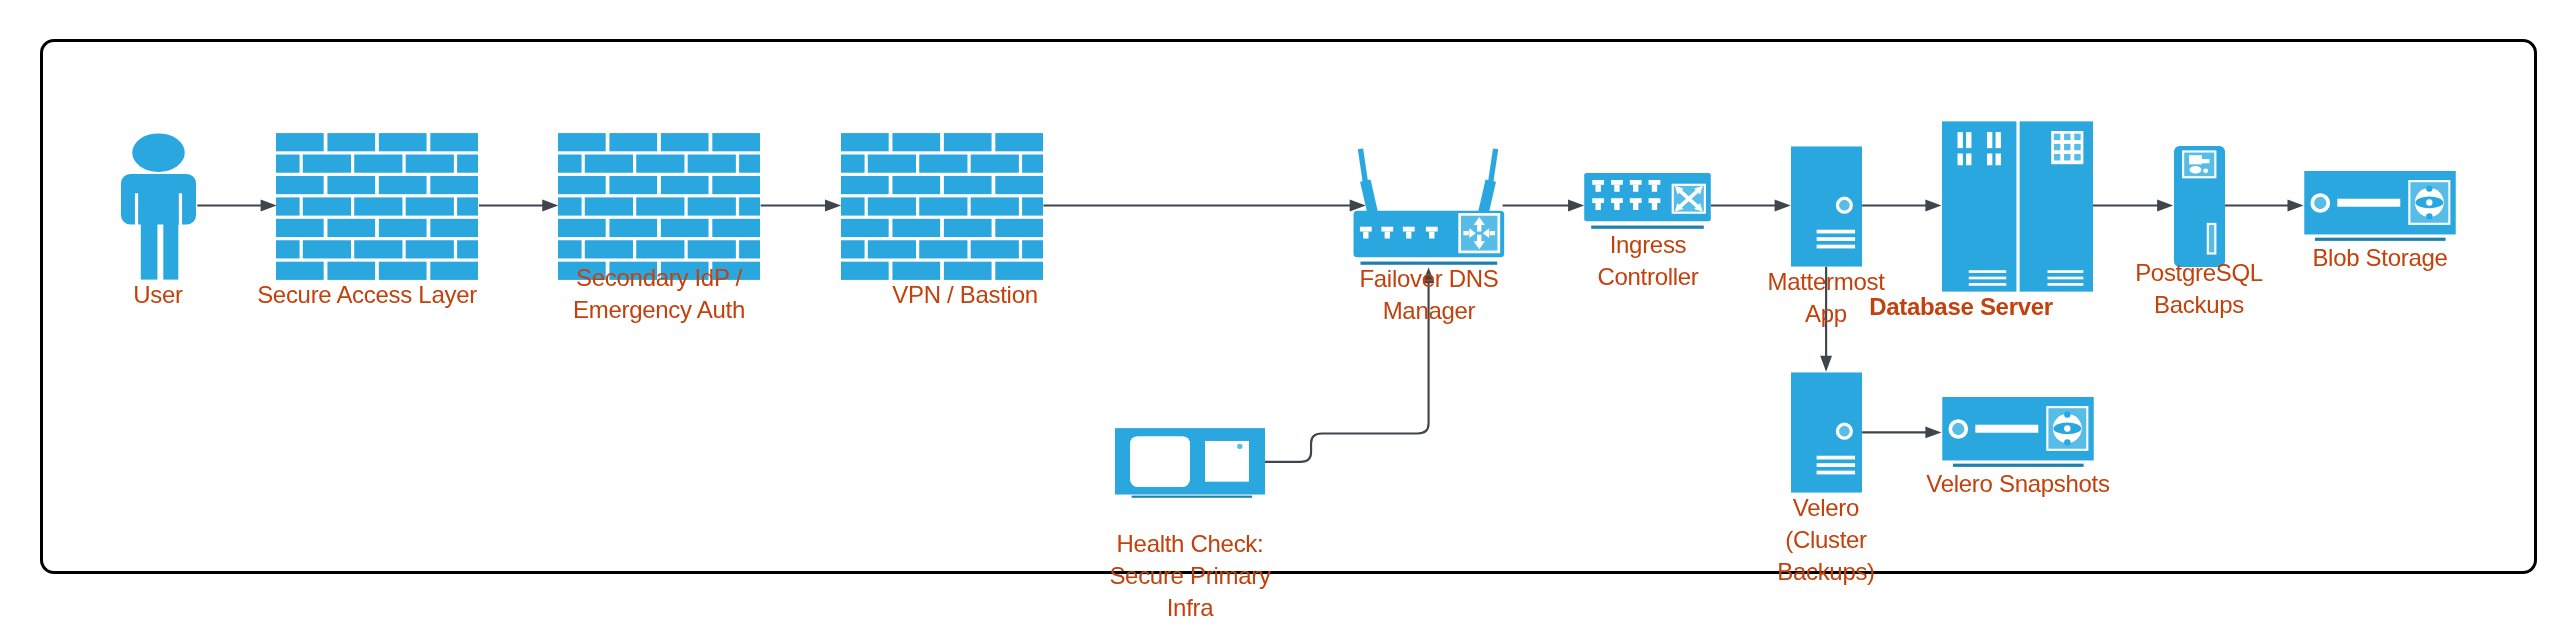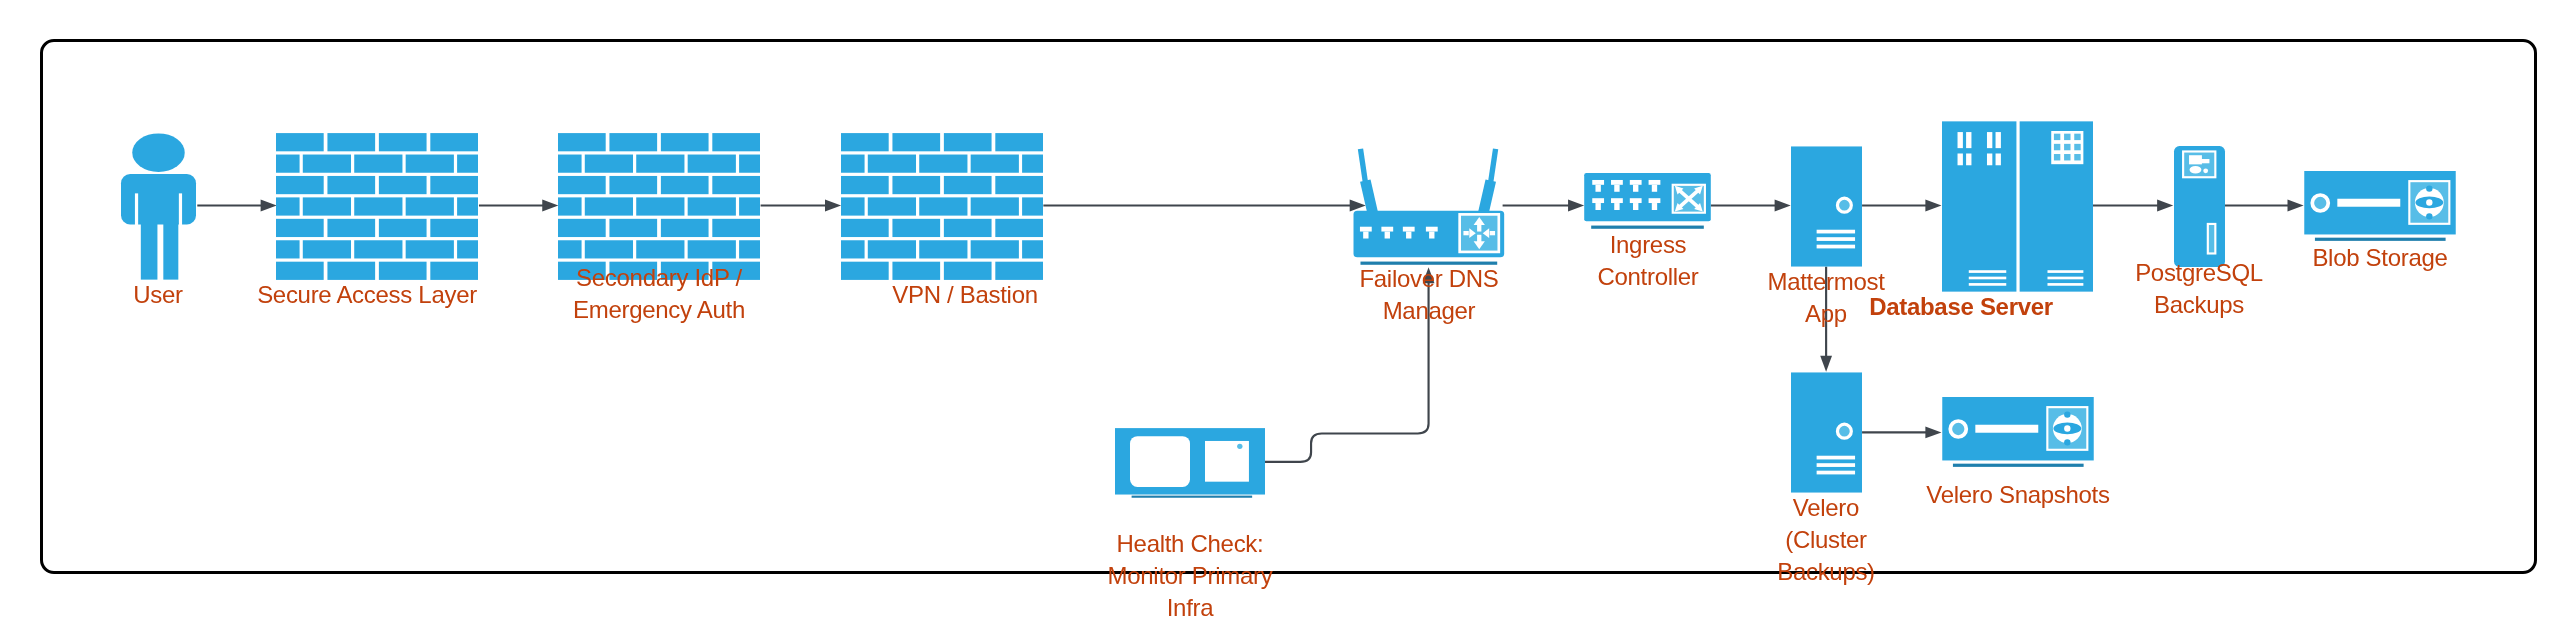--- a/index.html
+++ b/index.html
@@ -341,21 +341,21 @@
         <svg width="150" height="72" viewBox="0 0 280 134">
     <rect width="280" height="124" fill="#2BA7E0"></rect>
     <rect x="28" y="15" width="112" height="95" rx="14" fill="#fff"></rect>
     <rect x="168" y="24" width="82" height="76" fill="#fff"></rect>
     <circle cx="233" cy="34" r="5" fill="#57BDE7"></circle>
     <rect x="31" y="126" width="225" height="4" fill="#1F7FAD"></rect>
         </svg>
       </div>
       <div class="nlabel" style="left: 1190px; top: 528px;">
         <div>Health Check:</div>
-        <div>Monitor Primary</div>
+        <div>Secure Primary</div>
         <div>Infra</div>
       </div>
       <div class="node" style="left: 1791px; top: 372px; width: 71px; height: 121px;">
         <svg width="71" height="121" viewBox="0 0 133 225">
     <rect width="133" height="225" fill="#2BA7E0"></rect>
     <circle cx="100" cy="110" r="13" fill="#57BDE7" stroke="#fff" stroke-width="6"></circle>
     <rect x="48" y="156" width="72" height="7" fill="#fff"></rect>
     <rect x="48" y="170" width="72" height="7" fill="#fff"></rect>
     <rect x="48" y="184" width="72" height="7" fill="#fff"></rect>
         </svg>
@@ -372,18 +372,18 @@
     <rect x="62" y="52" width="118" height="15" fill="#fff"></rect>
     <rect x="197" y="19" width="75" height="80" fill="#57BDE7" stroke="#fff" stroke-width="4"></rect>
     <circle cx="234.5" cy="59" r="27" fill="#fff"></circle>
     <ellipse cx="234.5" cy="59" rx="26" ry="11" fill="#2BA7E0"></ellipse>
     <circle cx="234.5" cy="59" r="6" fill="#fff"></circle>
     <circle cx="234.5" cy="33" r="6" fill="#2BA7E0"></circle>
     <circle cx="234.5" cy="85" r="6" fill="#2BA7E0"></circle>
     <rect x="20" y="125" width="245" height="6" fill="#1F7FAD"></rect>
         </svg>
       </div>
-      <div class="nlabel" style="left: 2018px; top: 468px; margin-top: 11px;">
+      <div class="nlabel" style="left: 2018px; top: 468px;">
         <div>Velero Snapshots</div>
       </div>
     </div>
 </div>
 
 
 </body></html>

